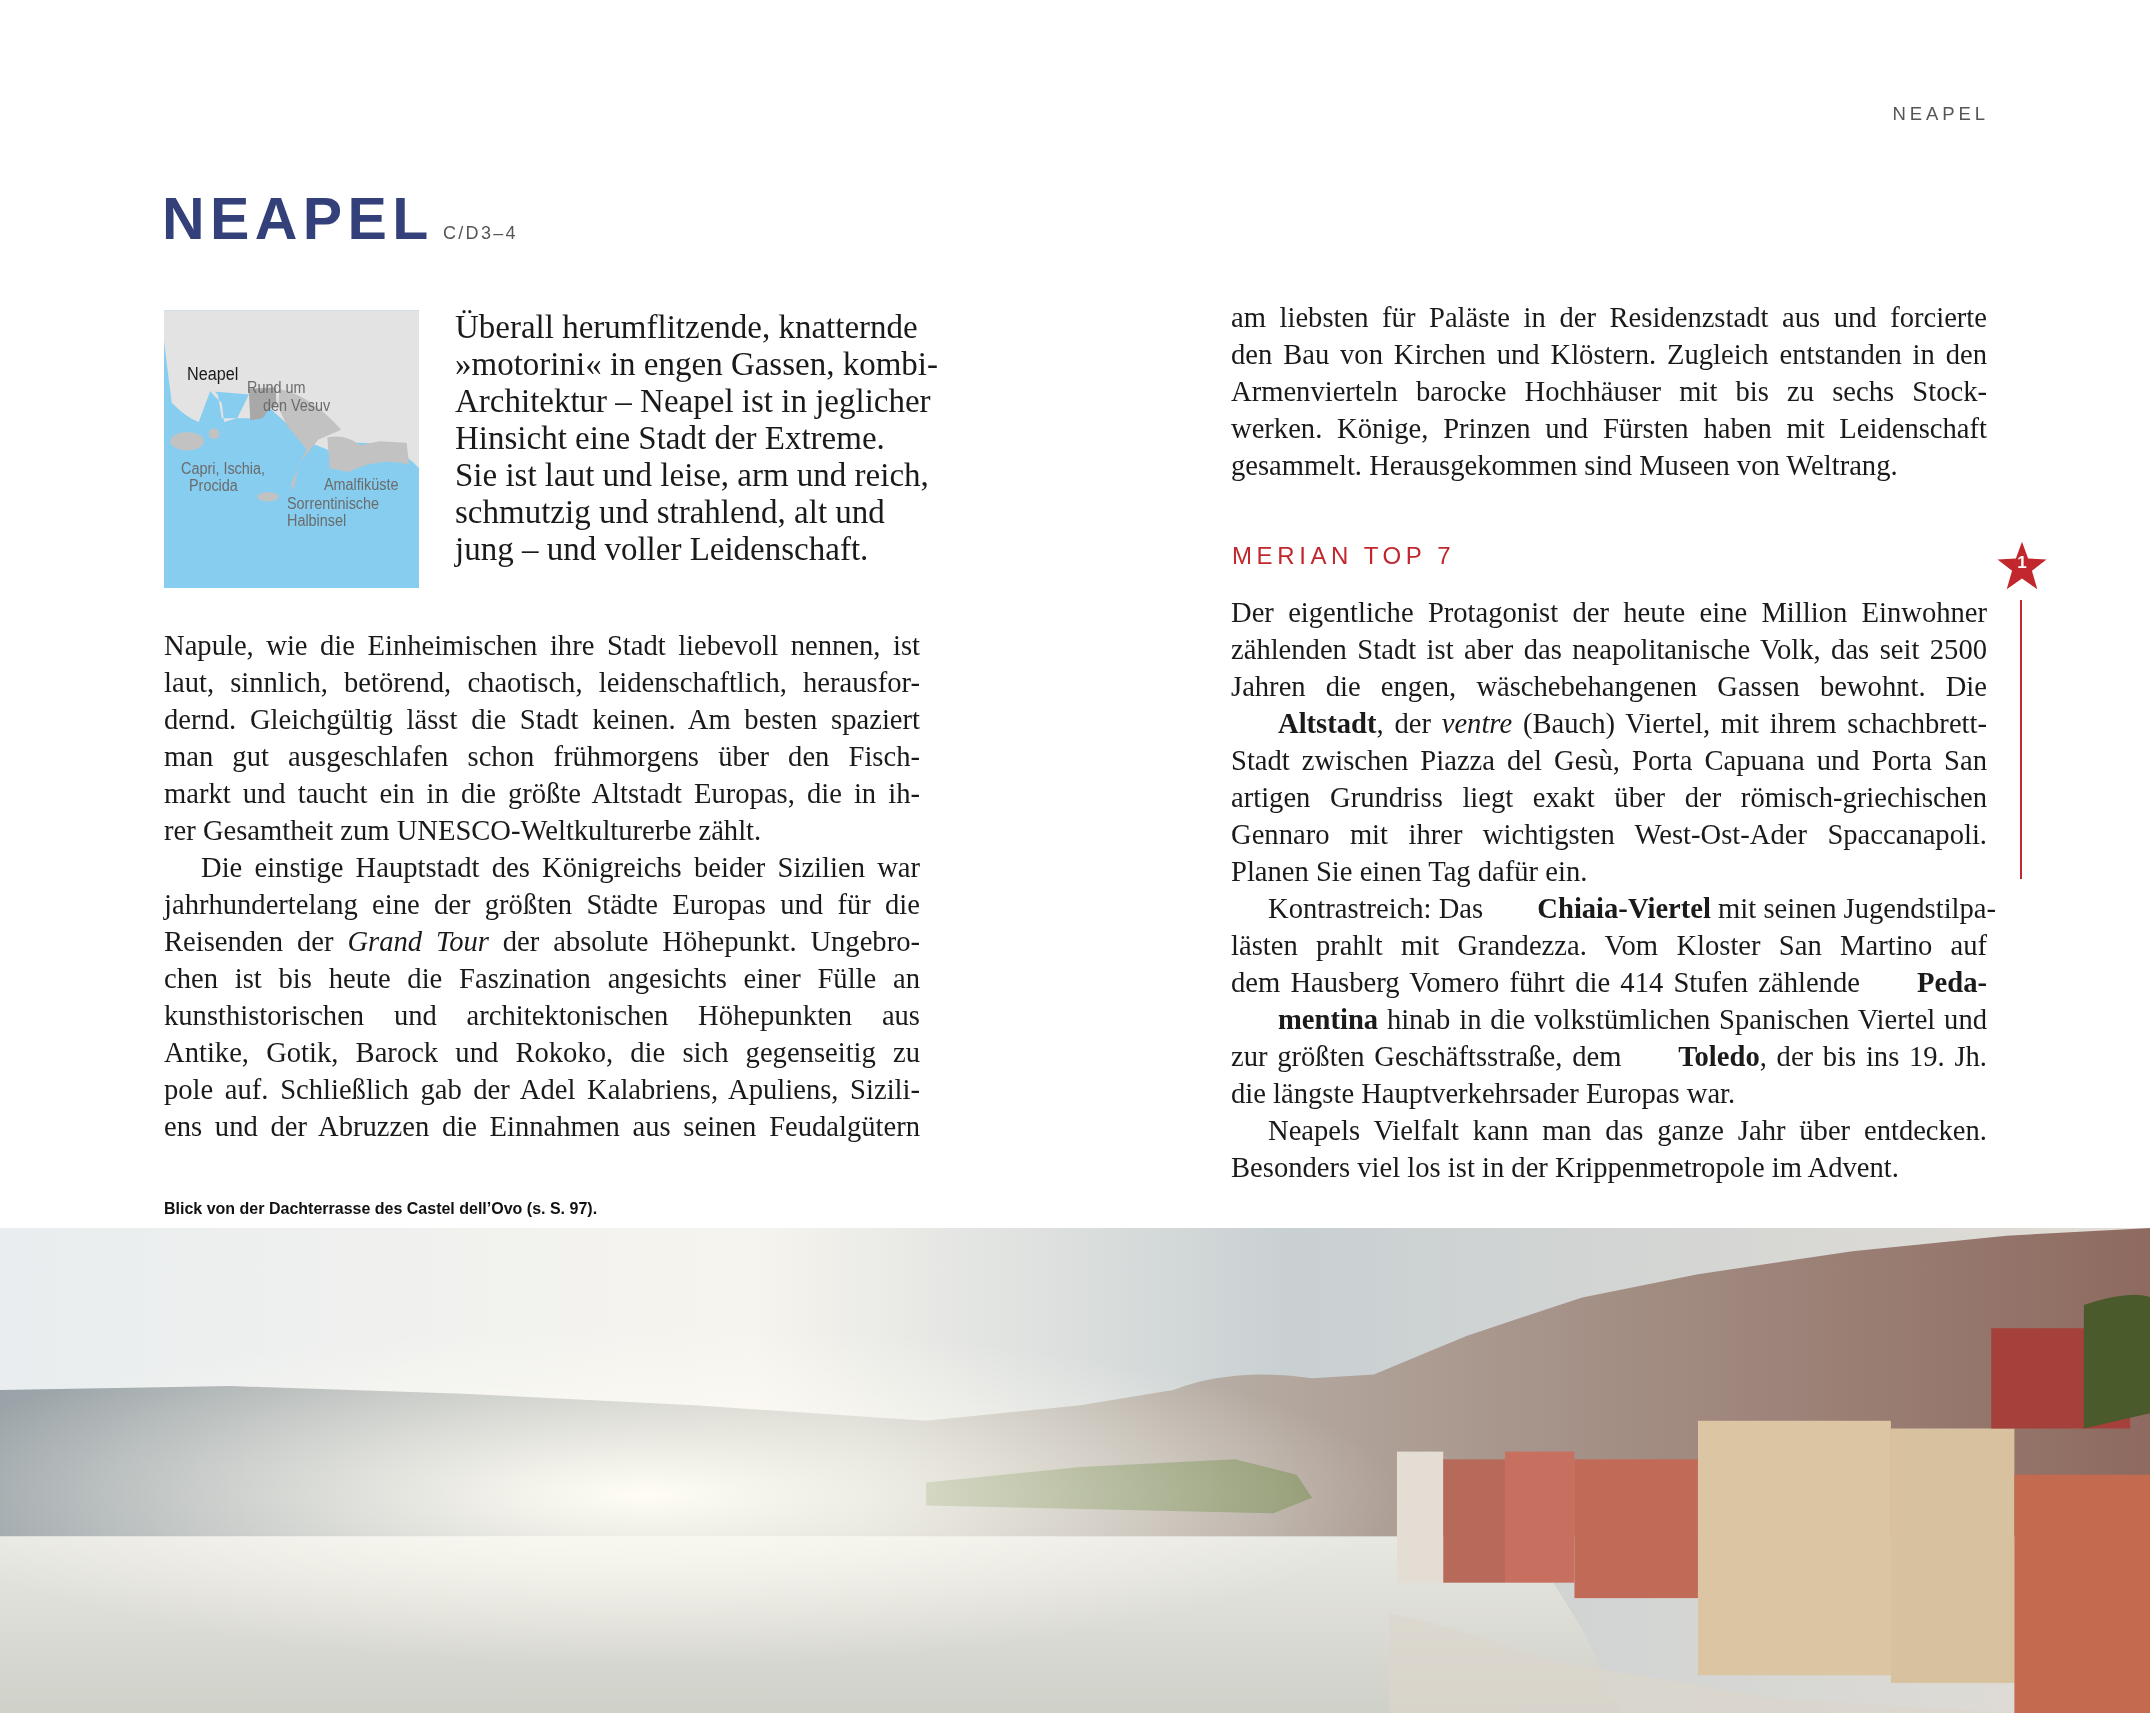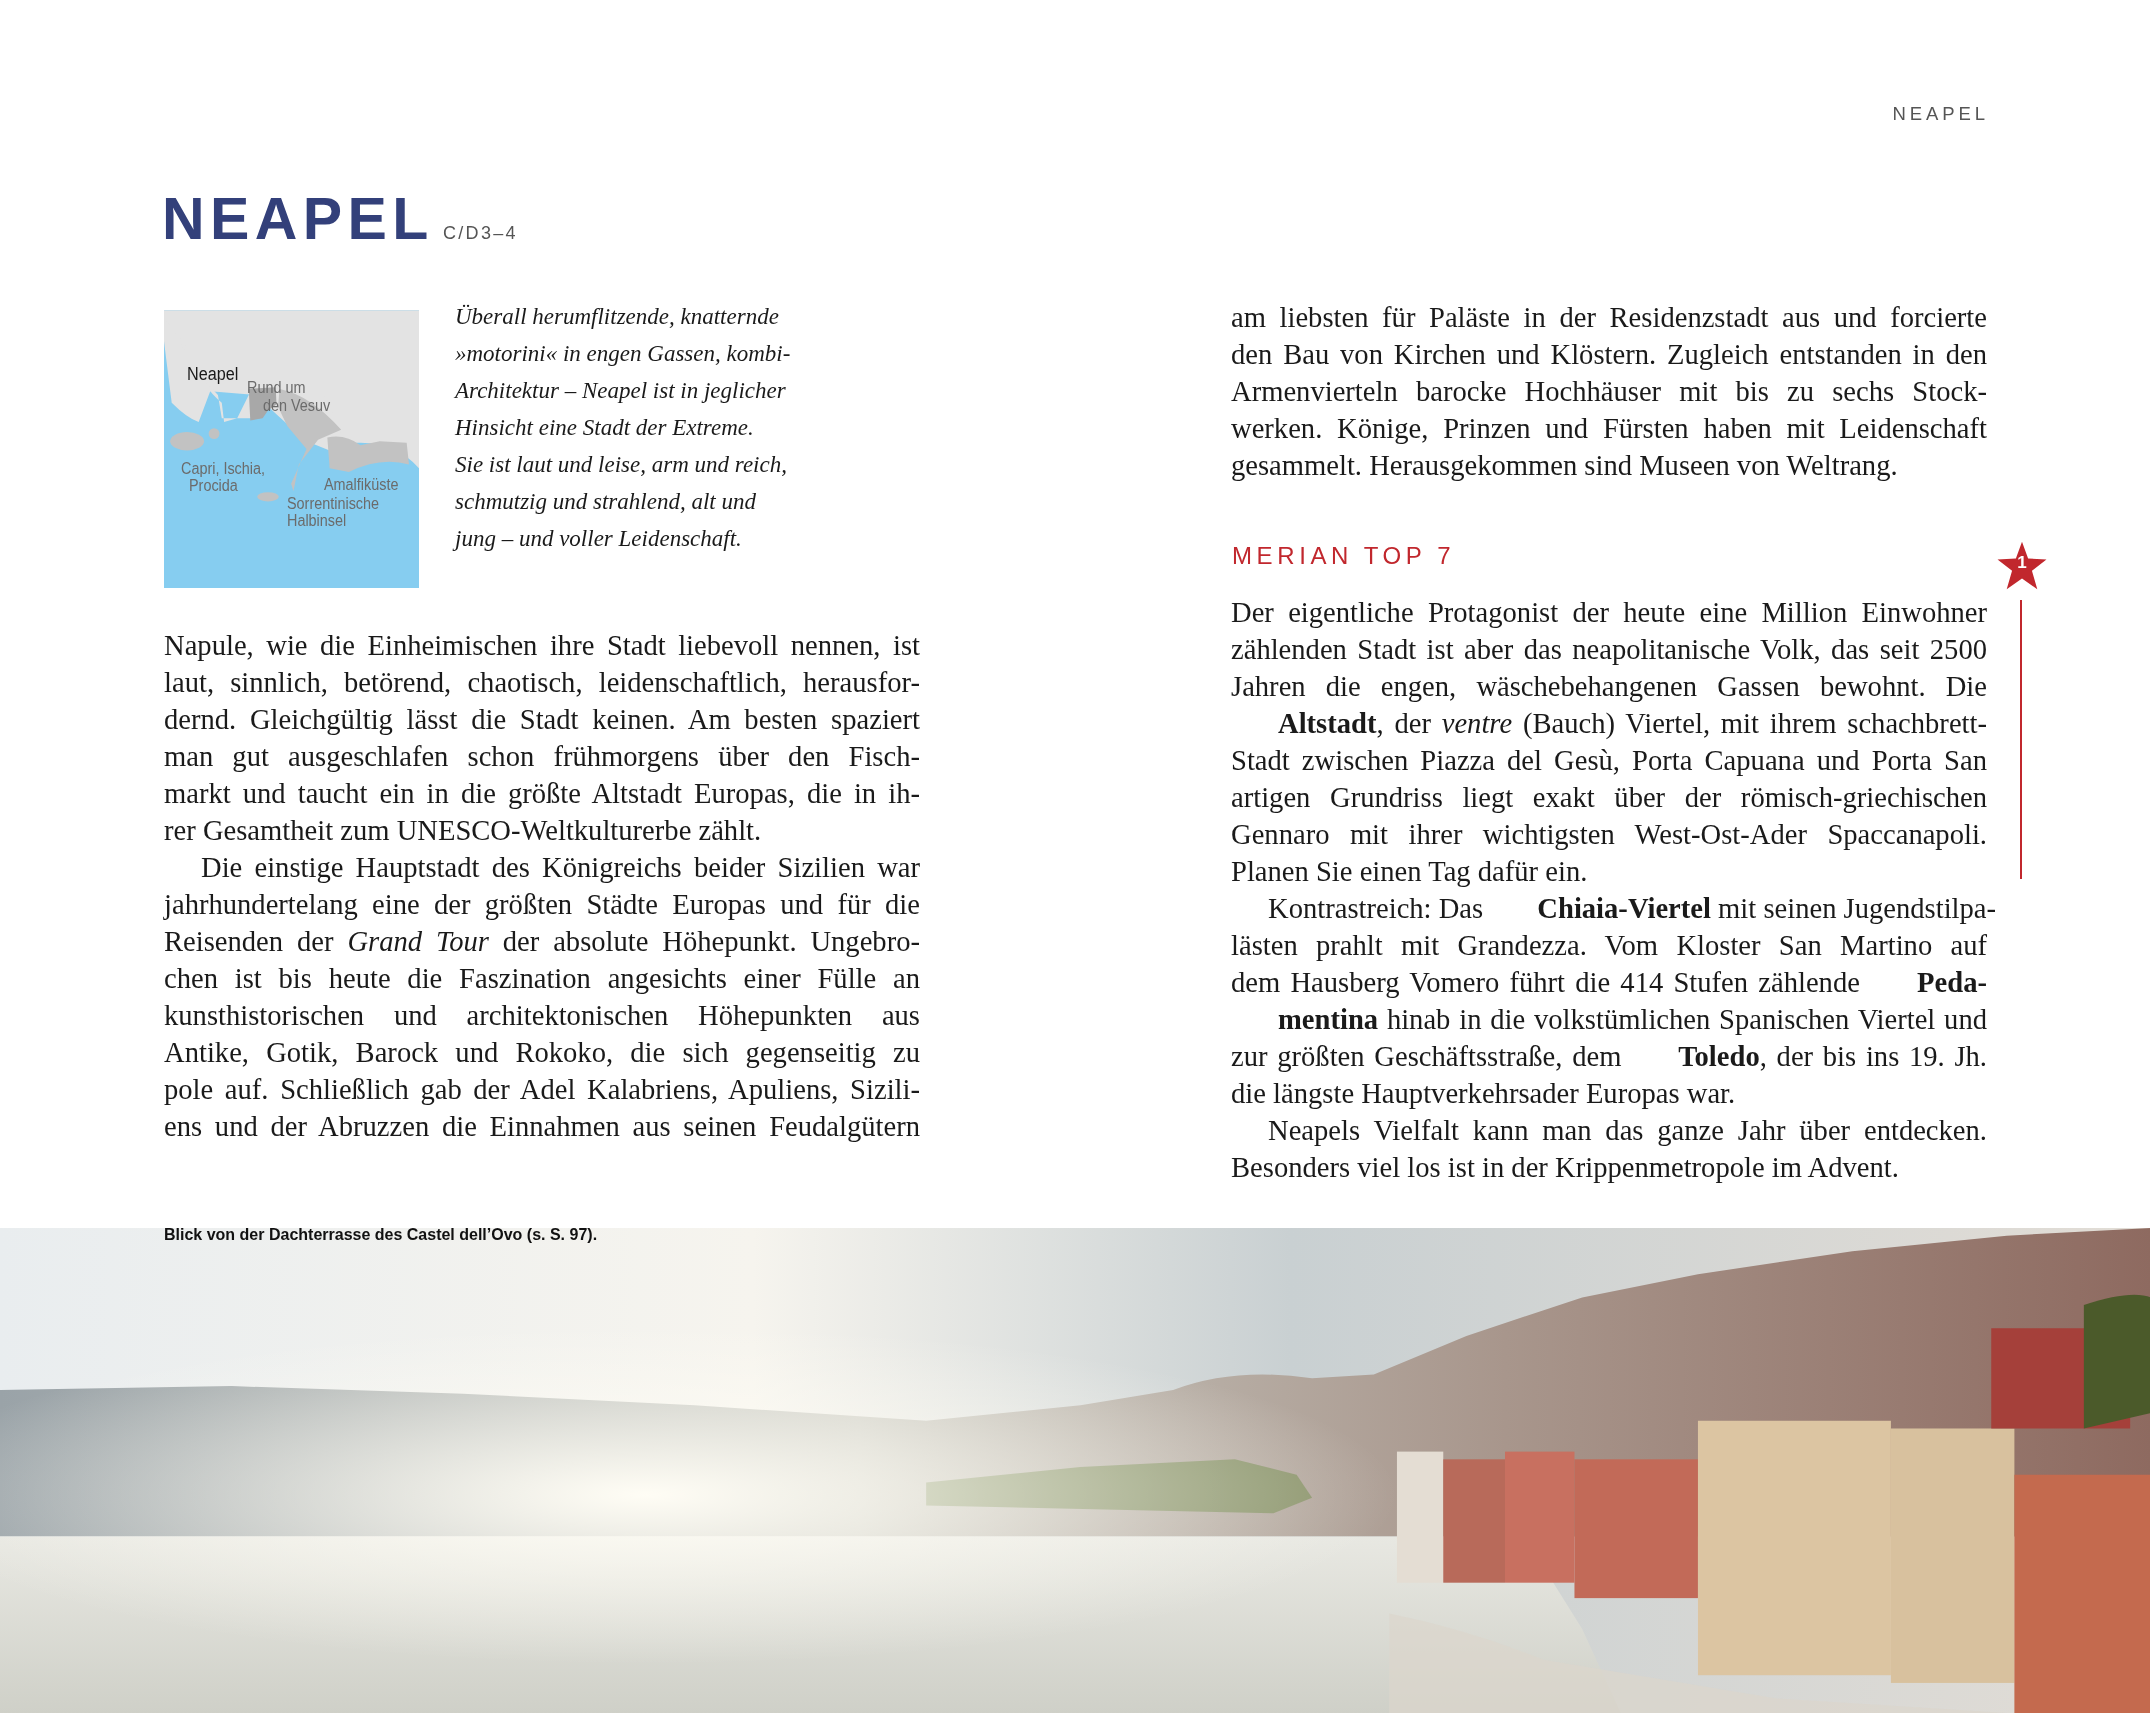--- a/index.html
+++ b/index.html
@@ -5,37 +5,37 @@
   html, body { margin:0; padding:0; background:#ffffff; }
   body { width:2151px; height:1713px; position:relative; overflow:hidden; font-family:"Liberation Serif", "DejaVu Serif", serif; color:#1a1a1a; }
   .running-head { position:absolute; left:1852px; top:103px; width:137px; text-align:right; font-family:"Liberation Sans", sans-serif; font-size:18.5px; letter-spacing:3.9px; color:#555; }
   .title-row { position:absolute; left:162px; top:185px; white-space:nowrap; }
   .title { font-family:"Liberation Sans", sans-serif; font-weight:700; font-size:59px; letter-spacing:5.4px; color:#33407a; }
   .grid-ref { font-family:"Liberation Sans", sans-serif; font-size:18px; letter-spacing:2.3px; color:#555; margin-left:9.3px; }
   .map { position:absolute; left:164px; top:310px; width:255px; height:278px; background:#86cdf0; overflow:hidden; }
   .map svg { position:absolute; left:0; top:0; }
   .map-label { position:absolute; font-family:"Liberation Sans", sans-serif; font-size:16px; line-height:17px; color:#6b6b6b; transform:scaleX(0.9); transform-origin:left top; }
   .map-label.main { color:#1a1a1a; font-size:18px; }
-  .intro { position:absolute; left:455px; top:298px; width:463px; font-style:italic; font-size:23px; line-height:37px; }
+  .intro { position:absolute; left:455px; top:309px; width:463px; font-size:33px; line-height:37px; }
   .intro div { white-space:nowrap; }
   .col { position:absolute; font-size:28.6px; line-height:37px; text-align:justify; }
   .col .line { display:block; text-align:justify; text-align-last:justify; white-space:nowrap; height:37px; }
   .col .line.last { text-align-last:left; }
   .col .indent { padding-left:37px; }
   .left-col { left:164px; top:627px; width:756px; }
   .right-col1 { left:1231px; top:299px; width:756px; }
   .right-col2 { left:1231px; top:594px; width:756px; }
   .top10-label { position:absolute; left:1232px; top:542px; font-family:"Liberation Sans", sans-serif; font-size:24px; letter-spacing:4.6px; color:#c1272d; }
   .star { position:absolute; left:1996px; top:540px; width:52px; height:51px; }
   .star-num { position:absolute; left:1996px; top:553px; width:52px; text-align:center; font-family:"Liberation Sans", sans-serif; font-weight:700; font-size:17px; color:#fff; }
   .top10-line { position:absolute; left:2020px; top:600px; width:1.5px; height:279px; background:#c1272d; }
   b { font-weight:700;margin-left:47px; }
   i { }
   .photo { position:absolute; left:0; top:1228px; width:2151px; height:485px; overflow:hidden; }
-  .caption { position:absolute; left:164px; top:1226px; font-family:"Liberation Sans", sans-serif; font-weight:700; font-size:16px; color:#111; z-index:5; }
+  .caption { position:absolute; left:164px; top:1200px; font-family:"Liberation Sans", sans-serif; font-weight:700; font-size:16px; color:#111; z-index:5; }
 </style>
 </head>
 <body>
 
 <div class="running-head">NEAPEL</div>
 
 <div class="title-row">
   <span class="title">NEAPEL</span><span class="grid-ref">C/D3–4</span>
 </div>
 

